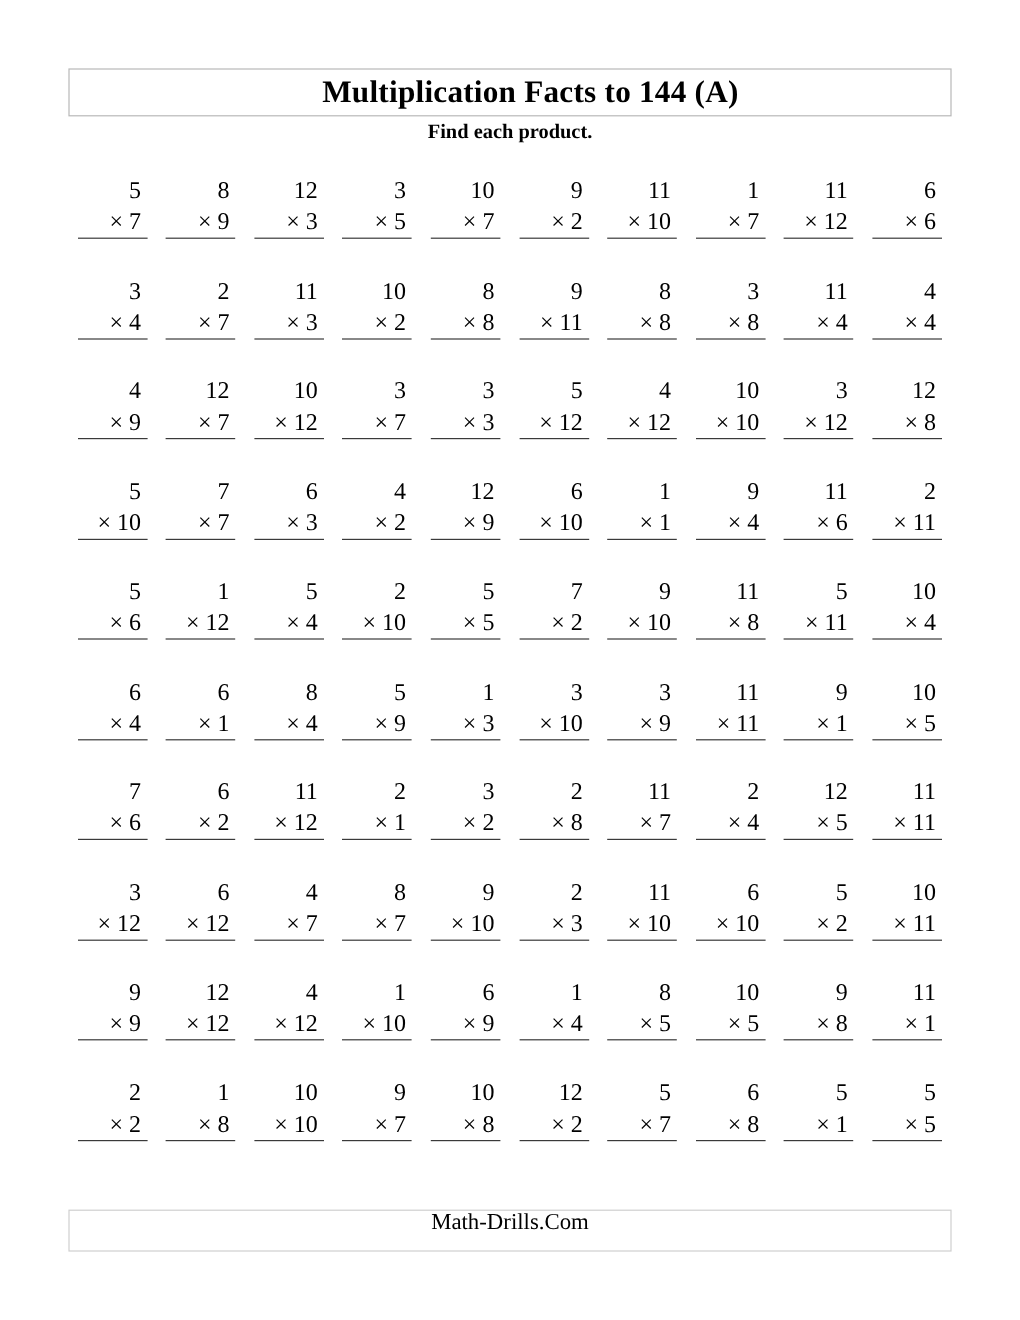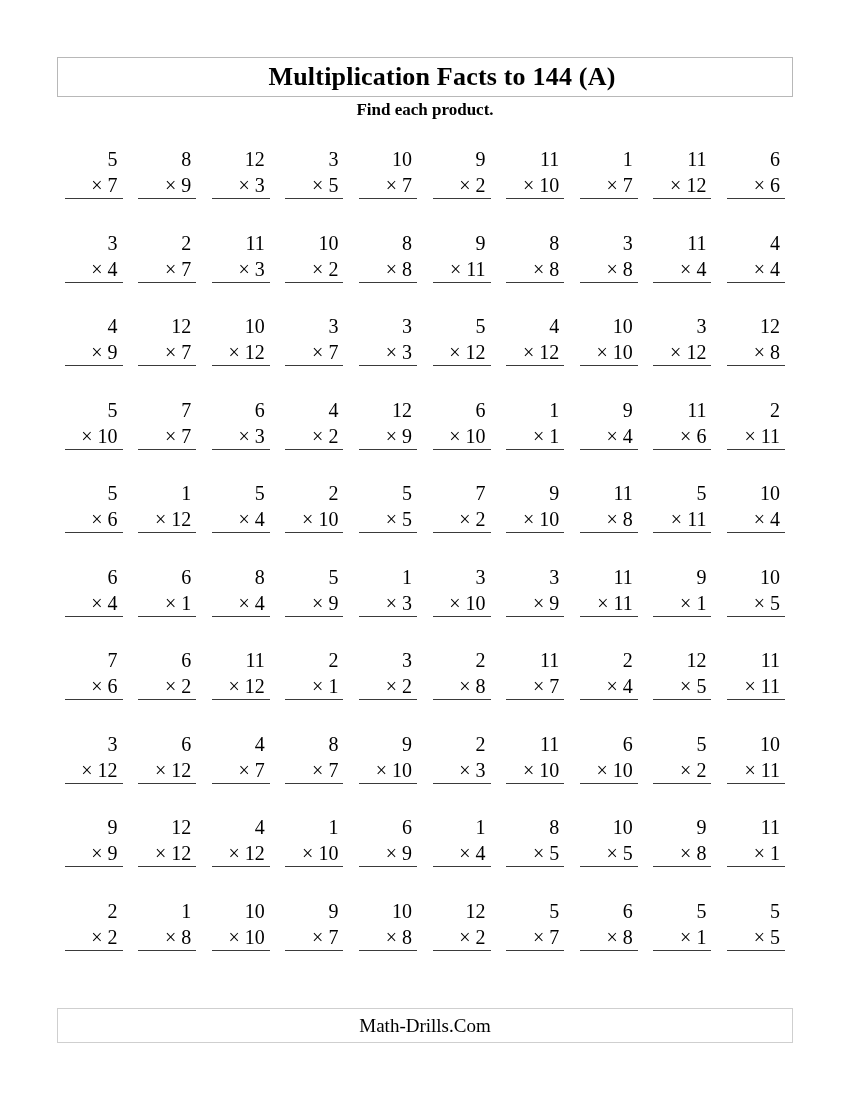--- a/index.html
+++ b/index.html
@@ -104,21 +104,21 @@
   
   .footer-box {
     position: absolute;
     left: 57px;
     top: 1008px;
     width: 736px;
     height: 35px;
     border: 1px solid #cfcfcf;
     box-sizing: border-box;
     display: flex;
-    align-items: center;
+    align-items: flex-start;
     justify-content: center;
   }
   .footer-text {
     font-size: 19px;
     line-height: 1;
     white-space: nowrap;
   }
 </style>
 </head>
 <body>

